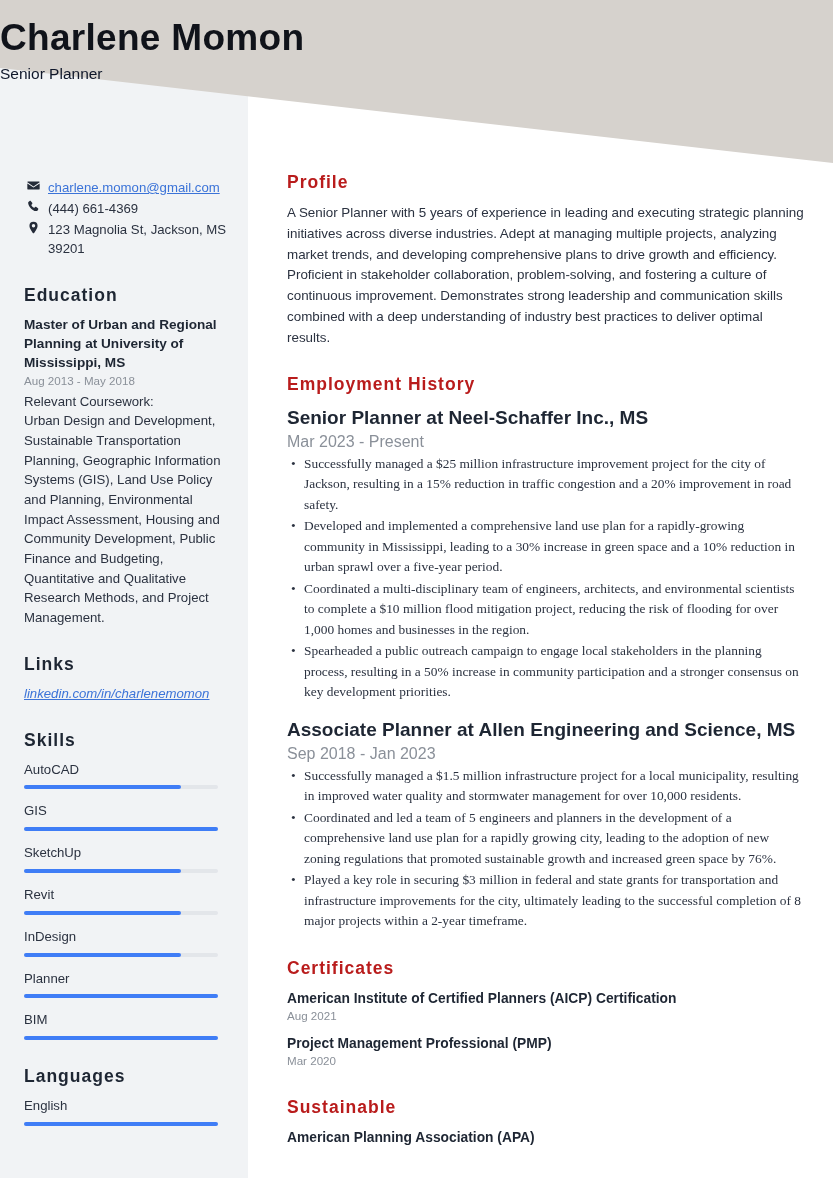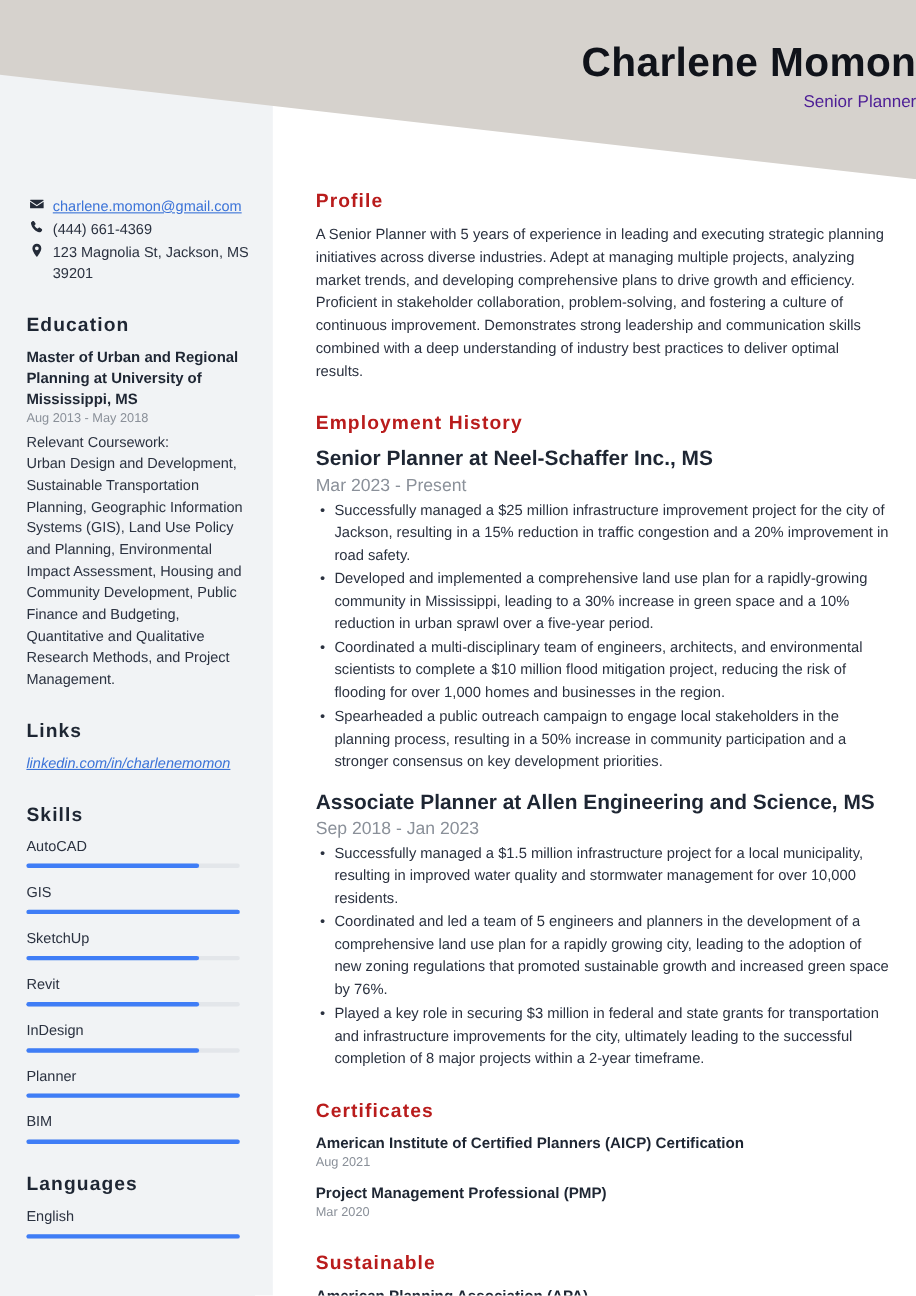--- a/index.html
+++ b/index.html
@@ -44,35 +44,35 @@
     clip-path: polygon(0 0, 833px 0, 833px 163px, 0 68px);
     z-index: 3;
   }
   .header-text {
     position: absolute;
     top: 0;
     left: 0;
     width: 833px;
     height: 120px;
     z-index: 4;
-    text-align: right;
-    padding-top: 36px;
+    text-align: left;
+    padding-top: 17px;
     box-sizing: border-box;
   }
   .name {
     font-size: 37px;
     font-weight: bold;
     letter-spacing: 0.3px;
     color: #10131a;
     line-height: 1.15;
     margin: 0;
   }
   .job-title {
     font-size: 15.5px;
-    color: #4c1d95;
+    color: #0f172a;
     margin-top: 5px;
     line-height: 1.2;
   }
 
   
   .sidebar {
     position: absolute;
     left: 0;
     top: 0;
     width: 248px;
@@ -194,20 +194,21 @@
   .job-date {
     font-size: 16px;
     color: #8a9099;
     margin-top: 1px;
     margin-bottom: 3px;
   }
   .bullets {
     margin: 0;
     padding-left: 17px;
     list-style: none;
+    font-family: Liberation Serif, serif;
   }
   .bullets li {
     font-size: 13.4px;
     line-height: 1.53;
     color: #2b3240;
     margin-bottom: 1px;
     position: relative;
   }
   .bullets li:before {
     content: "\2022";

